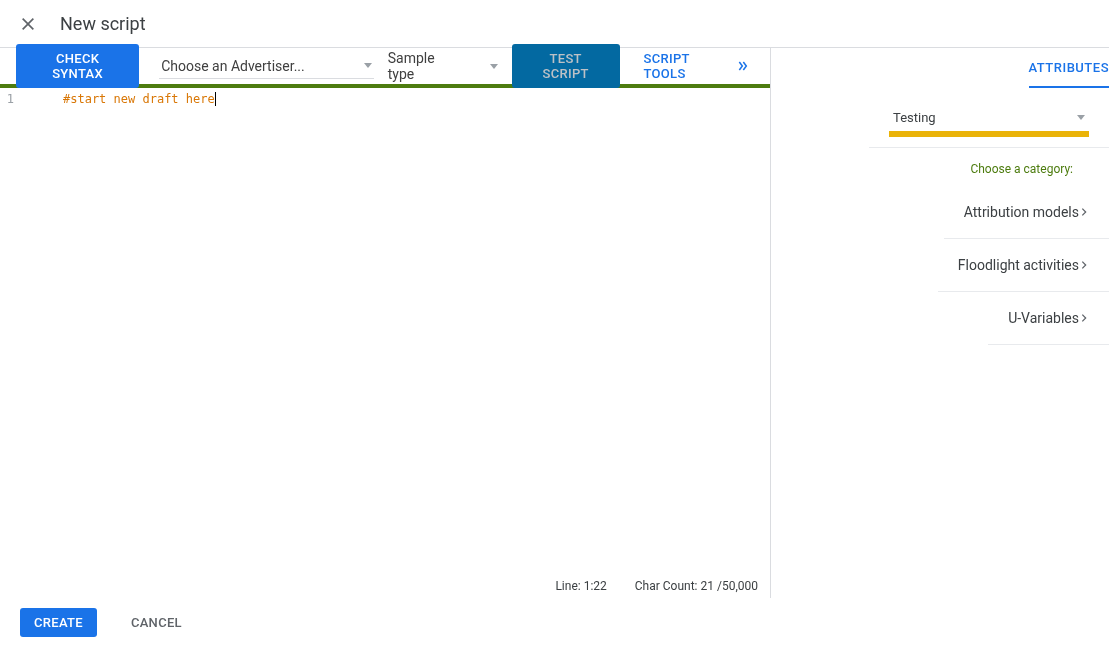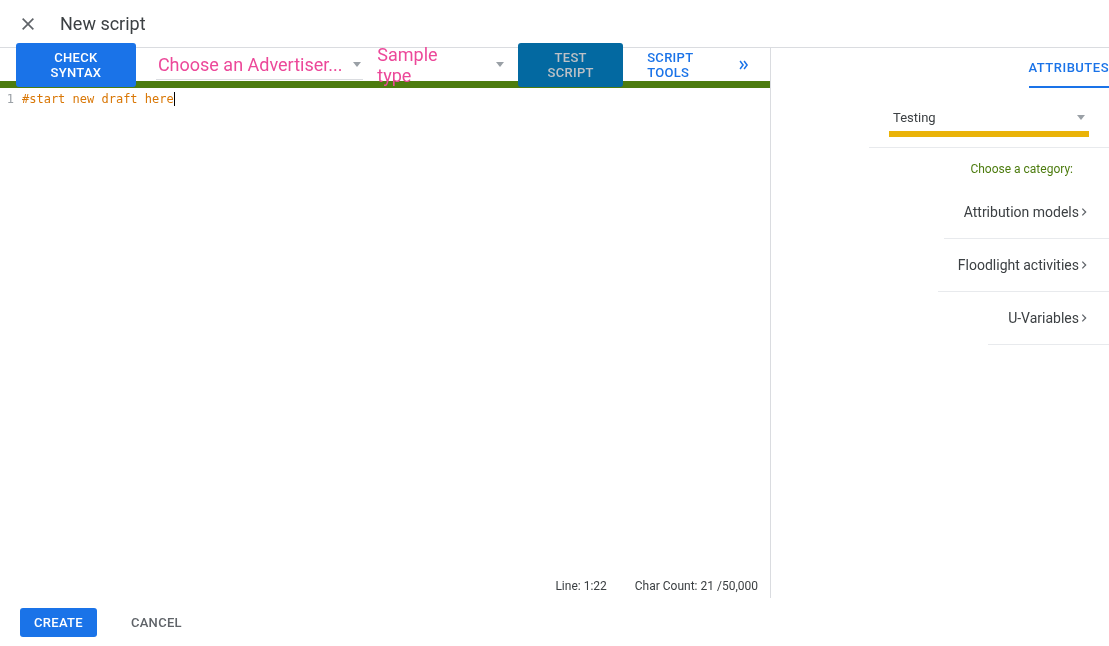--- a/index.html
+++ b/index.html
@@ -38,21 +38,21 @@
   flex: 1;
   display: flex;
   flex-direction: column;
   border-right: 1px solid #dadce0;
 }
 .toolbar {
   height: 40px;
   display: flex;
   align-items: center;
   padding: 0 16px;
-  border-bottom: 7px solid #4d7c0f;
+  border-bottom: 4px solid #4d7c0f;
   gap: 12px;
 }
 .btn {
   border: none;
   cursor: pointer;
   font-family: inherit;
 }
 .btn-primary {
   background: #1a73e8;
   color: #fff;
@@ -77,22 +77,22 @@
   color: #5f6368;
   font-size: 13px;
   font-weight: 500;
   padding: 7px 10px;
   letter-spacing: 0.3px;
 }
 .select-field {
   display: flex;
   align-items: center;
   justify-content: space-between;
-  font-size: 18px;
-  color: #ec4899;
+  font-size: 14px;
+  color: #404040;
   border-bottom: 1px solid #dadce0;
   padding: 4px 2px;
   cursor: pointer;
   gap: 8px;
 }
 .select-advertiser { width: 220px; margin-left: 8px; }
 .select-sample { width: auto; border-bottom: none; gap: 28px; }
 .dropdown-arrow {
   width: 0; height: 0;
   border-left: 4px solid transparent;
@@ -130,20 +130,21 @@
   user-select: none;
 }
 .code-area {
   flex: 1;
   padding: 4px 0 0 4px;
   position: relative;
 }
 .code-line {
   color: #d97706;
   display: inline;
+  margin-left: 41px;
 }
 .cursor-caret {
   display: inline-block;
   width: 1px; height: 14px;
   background: #000;
   vertical-align: text-bottom;
 }
 .status-bar {
   height: 24px;
   display: flex;

